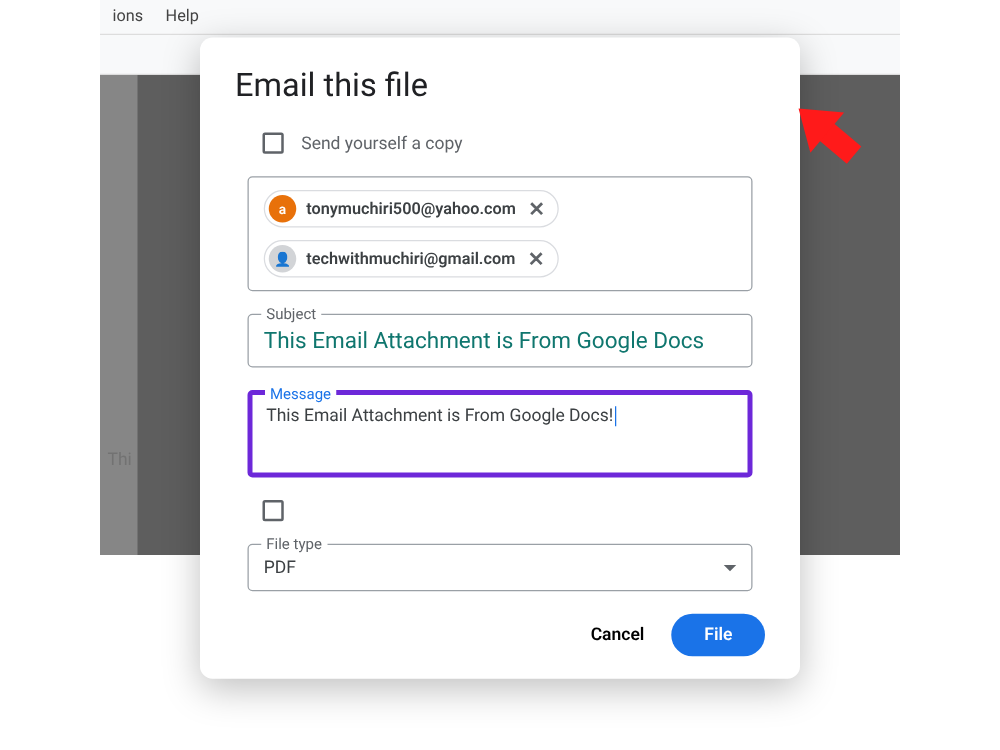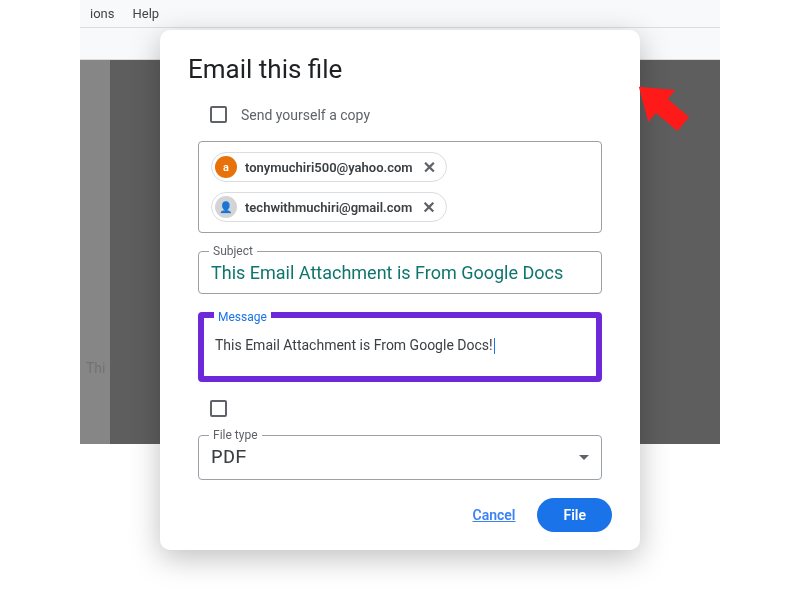--- a/index.html
+++ b/index.html
@@ -15,42 +15,42 @@
 
     .dialog { position: absolute; left: 50%; top: 30px; transform: translateX(-50%); width: 480px; background: #fff; border-radius: 10px; box-shadow: 0 8px 30px rgba(0,0,0,.25); padding: 24px 28px 18px; }
     .dialog h1 { font-size: 26px; font-weight: 400; color: #202124; margin-bottom: 22px; }
 
     .inner { padding: 0 10px; }
 
     .chk-row { display: flex; align-items: center; gap: 14px; margin-bottom: 18px; color: #5f6368; font-size: 14px; margin-left: 12px; }
     .chk { width: 17px; height: 17px; border: 2px solid #5f6368; border-radius: 2px; }
 
     .field { position: relative; border: 1px solid #9aa0a6; border-radius: 4px; padding: 10px 12px; margin-bottom: 18px; }
-    .field.focus { border: 6px solid #6d28d9; padding: 19px 11px; }
+    .field.focus { border: 4px solid #6d28d9; padding: 9px 11px; }
     .field .legend { position: absolute; top: -8px; left: 10px; background: #fff; padding: 0 4px; font-size: 12px; color: #5f6368; }
     .field.focus .legend { color: #1a73e8; }
 
     .chips { display: flex; flex-direction: column; gap: 10px; align-items: flex-start; }
     .chip { display: inline-flex; align-items: center; gap: 8px; border: 1px solid #dadce0; border-radius: 16px; height: 30px; padding: 0 8px 0 3px; font-size: 13px; font-weight: 600; color: #3c4043; }
     .avatar { width: 22px; height: 22px; border-radius: 50%; display: flex; align-items: center; justify-content: center; color: #fff; font-size: 11px; }
     .avatar.a1 { background: #e8710a; }
     .avatar.a2 { background: #d2d4d7; color:#444; }
     .chip .x { font-size: 16px; color: #5f6368; cursor: pointer; padding: 0 2px; }
 
     .subject-text { font-size: 18px; color: #0f766e; }
     .message-text { font-size: 14px; color: #3c4043; position: relative; }
     .message-text::after { content: ''; display: inline-block; width: 1px; height: 16px; background: #1a73e8; vertical-align: middle; margin-left: 1px; }
     .msg-body { height: 70px; }
 
     .filetype { display: flex; align-items: center; justify-content: space-between; }
-    .filetype-text { font-size: 20px; color: #3c4043; font-family: Liberation Mono, monospace; }
+    .filetype-text { font-size: 14px; color: #3c4043; }
     .tri { width: 0; height: 0; border-left: 5px solid transparent; border-right: 5px solid transparent; border-top: 5px solid #5f6368; }
 
     .actions { display: flex; justify-content: flex-end; align-items: center; gap: 8px; margin-top: 8px; }
-    .btn-text { color: #3b82f6; font-weight: 600; font-size: 14px; padding: 8px 14px; border-radius: 4px; cursor: pointer; text-decoration: underline; }
+    .btn-text { color: #000000; font-weight: 600; font-size: 14px; padding: 8px 14px; border-radius: 4px; cursor: pointer; }
     .btn-fill { background: #1a73e8; color: #fff; font-weight: 600; font-size: 14px; padding: 9px 26px; border-radius: 20px; cursor: pointer; }
 
     .arrow { position: absolute; left: 540px; top: 70px; pointer-events: none; }
   </style>
 </head>
 <body>
 
 <div class="outer">
   <div class="chrome">
     <div class="menubar">

